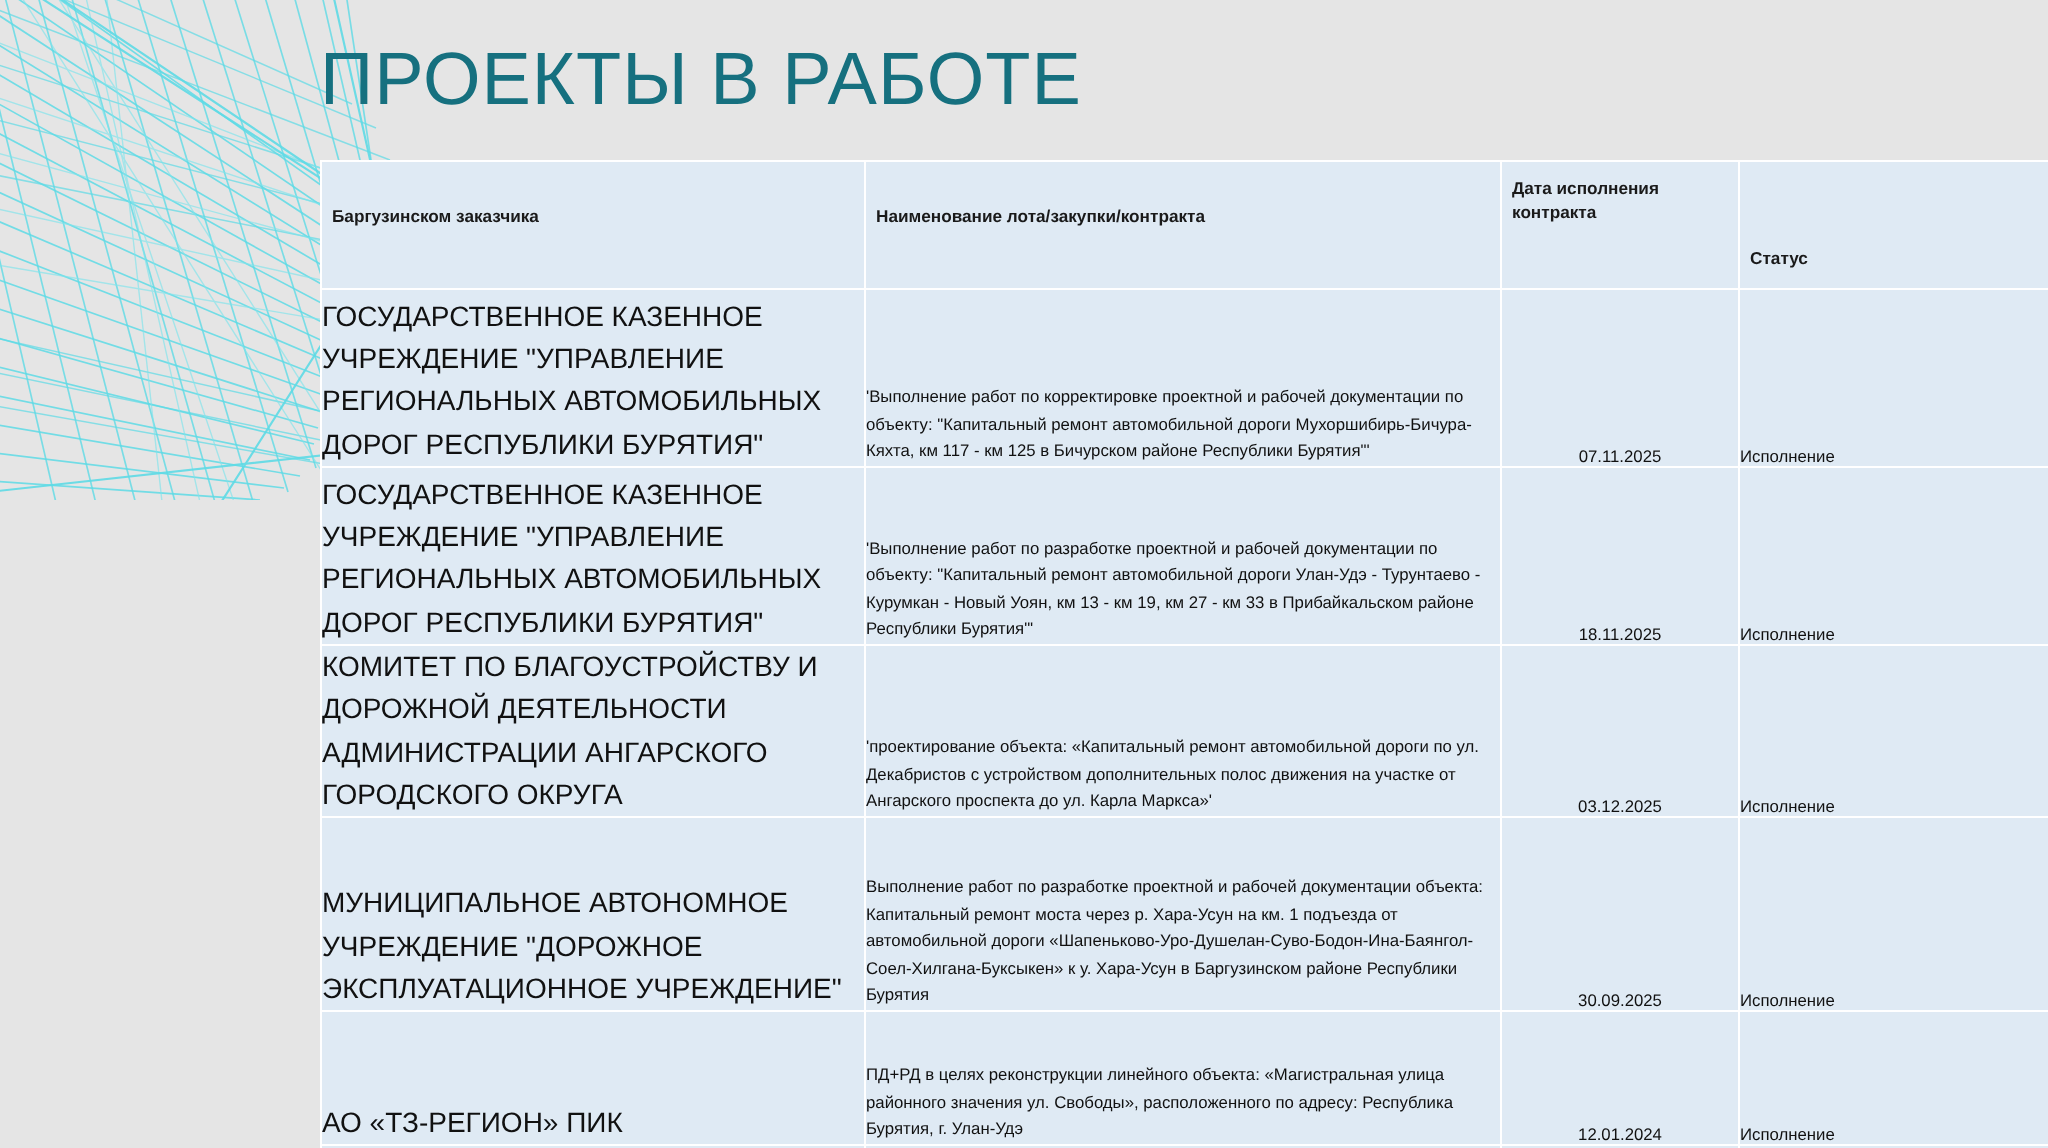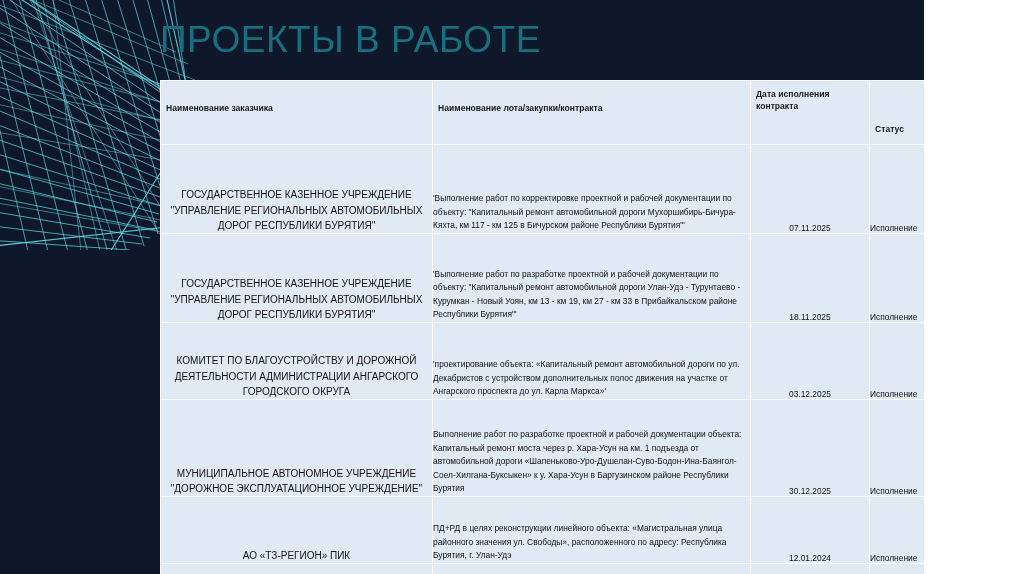--- a/index.html
+++ b/index.html
@@ -12,23 +12,23 @@
     width: 1024px;
     height: 574px;
     overflow: hidden;
     font-family: "Liberation Sans", sans-serif;
     position: relative;
   }
 
   #slide {
     position: absolute;
     inset: 0;
-    width: 924px;
+    width: 1024px;
     height: 574px;
-    background: #0f172a;
+    background: #e5e5e5;
     overflow: hidden;
   }
 
   
   #deco {
     position: absolute;
     left: -30px;
     top: -40px;
     width: 260px;
     height: 290px;
@@ -92,25 +92,24 @@
     vertical-align: top;
     padding-top: 7px;
   }
   table.projects thead th.h-status {
     vertical-align: bottom;
     padding-bottom: 9px;
   }
 
   
   td.customer {
-    font-size: 10px;
+    font-size: 14px;
     line-height: 1.52;
     color: #111111;
     padding: 0 6px 7px 5px;
-    text-align: center;
   }
   td.lot {
     font-size: 8.4px;
     line-height: 1.62;
     color: #111111;
     padding: 0 4px 7px 4px;
     vertical-align: top;
     margin-left: 46px;
   }
   td.lot .lot-inner { padding-top: 6px; }
@@ -216,21 +215,21 @@
   <div id="table-wrap">
     <table class="projects">
       <colgroup>
         <col class="c-customer">
           <col class="c-lot">
           <col class="c-date">
           <col class="c-status">
       </colgroup>
       <thead>
         <tr>
-          <th class="h-customer">Наименование заказчика</th>
+          <th class="h-customer">Баргузинском заказчика</th>
           <th class="h-lot">Наименование лота/закупки/контракта</th>
           <th class="h-date">Дата исполнения контракта</th>
           <th class="h-status">Статус</th>
         </tr>
       </thead>
       <tbody>
         <tr class="r1">
           <td class="customer">ГОСУДАРСТВЕННОЕ КАЗЕННОЕ УЧРЕЖДЕНИЕ "УПРАВЛЕНИЕ РЕГИОНАЛЬНЫХ АВТОМОБИЛЬНЫХ ДОРОГ РЕСПУБЛИКИ БУРЯТИЯ"</td>
           <td class="lot">
               <div class="lot-inner">'Выполнение работ по корректировке проектной и рабочей документации по объекту: "Капитальный ремонт автомобильной дороги Мухоршибирь-Бичура-Кяхта, км 117 - км 125 в Бичурском районе Республики Бурятия"'</div>
@@ -252,21 +251,21 @@
               <div class="lot-inner">'проектирование объекта: «Капитальный ремонт автомобильной дороги по ул. Декабристов с устройством дополнительных полос движения на участке от Ангарского проспекта до ул. Карла Маркса»'</div>
             </td>
           <td class="date">03.12.2025</td>
           <td class="status">Исполнение</td>
         </tr>
         <tr class="r4">
           <td class="customer">МУНИЦИПАЛЬНОЕ АВТОНОМНОЕ УЧРЕЖДЕНИЕ "ДОРОЖНОЕ ЭКСПЛУАТАЦИОННОЕ УЧРЕЖДЕНИЕ"</td>
           <td class="lot">
               <div class="lot-inner">Выполнение работ по разработке проектной и рабочей документации объекта: Капитальный ремонт моста через р. Хара-Усун на км. 1 подъезда от автомобильной дороги «Шапеньково-Уро-Душелан-Суво-Бодон-Ина-Баянгол-Соел-Хилгана-Буксыкен» к у. Хара-Усун в Баргузинском районе Республики Бурятия</div>
             </td>
-          <td class="date">30.12.2025</td>
+          <td class="date">30.09.2025</td>
           <td class="status">Исполнение</td>
         </tr>
         <tr class="r5">
           <td class="customer">АО «ТЗ-РЕГИОН» ПИК</td>
           <td class="lot">
               <div class="lot-inner">ПД+РД в целях реконструкции линейного объекта: «Магистральная улица районного значения ул. Свободы», расположенного по адресу: Республика Бурятия, г. Улан-Удэ</div>
             </td>
           <td class="date">12.01.2024</td>
           <td class="status">Исполнение</td>
         </tr>

